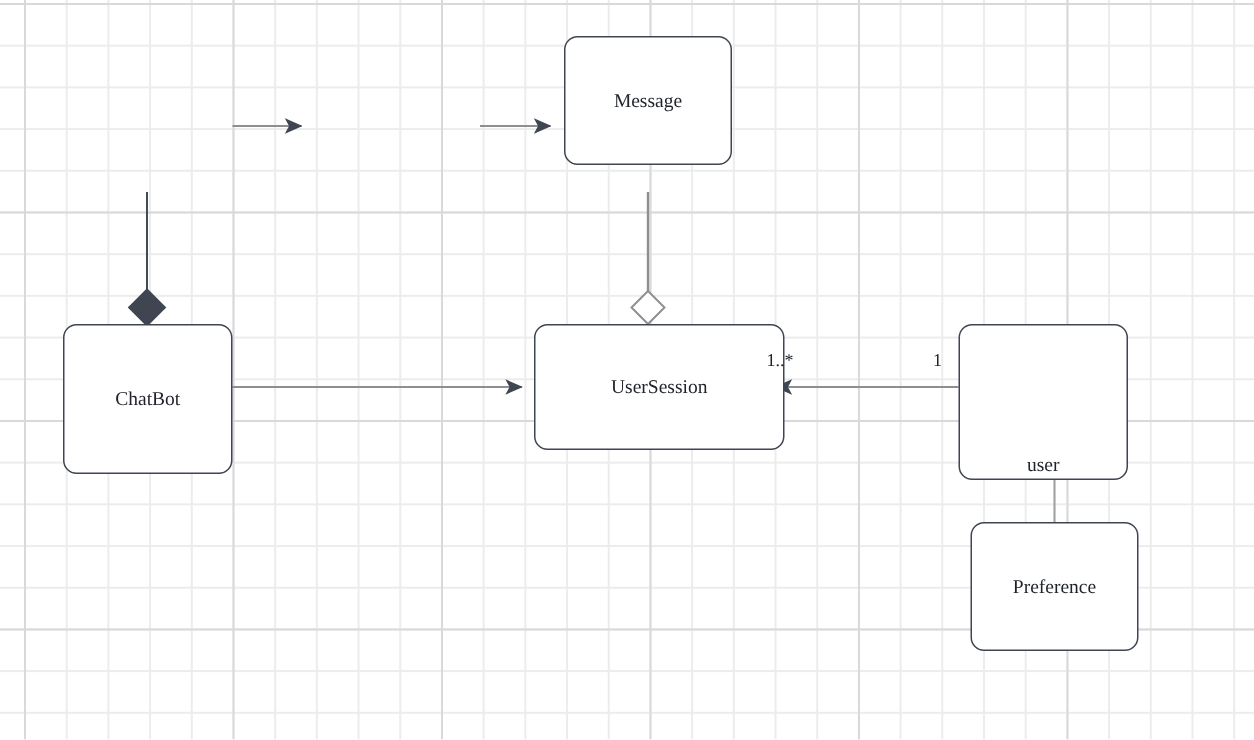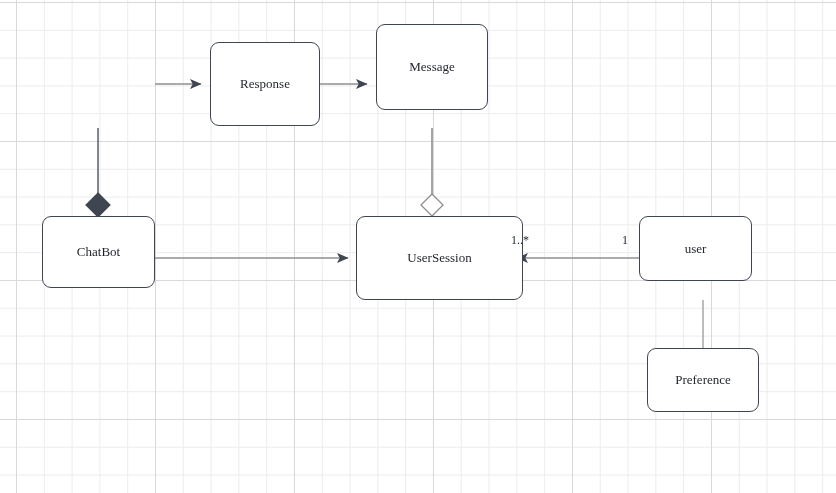--- a/index.html
+++ b/index.html
@@ -102,41 +102,38 @@
     <g>
       <line x1="639" y1="258" x2="517" y2="258" stroke="#8f8f8f" stroke-width="1.3" marker-end="url(#arrow-solid)"></line>
     </g>
 
     <g>
       <line x1="703" y1="300" x2="703" y2="348" stroke="#a0a0a0" stroke-width="1.4"></line>
     </g>
   </svg>
 
 
-  <div class="node" style="left:210px; top:42px; width:110px; height:84px;">
-    <span class="node-label">Response</span>
-  </div>
 
   <div class="node" style="left:376px; top:24px; width:112px; height:86px;">
     <span class="node-label">Message</span>
   </div>
 
-  <div class="node" style="left:42px; top:216px; width:113px; height:72px;">
+  <div class="node" style="left:42px; top:216px; width:113px; height:100px;">
     <span class="node-label">ChatBot</span>
   </div>
 
   <div class="node" style="left:356px; top:216px; width:167px; height:84px;">
     <span class="node-label">UserSession</span>
   </div>
 
-  <div class="node" style="left:639px; top:216px; width:113px; height:65px;">
+  <div class="node" style="left:639px; top:216px; width:113px; height:104px;align-items:flex-end;">
     <span class="node-label">user</span>
   </div>
 
-  <div class="node" style="left:647px; top:348px; width:112px; height:64px;">
+  <div class="node" style="left:647px; top:348px; width:112px; height:86px;">
     <span class="node-label">Preference</span>
   </div>
 
   <div class="edge-label" style="left:511px; top:234px;">1..*</div>
 
   <div class="edge-label" style="left:622px; top:234px;">1</div>
 
 </div>
 
 </body></html>

